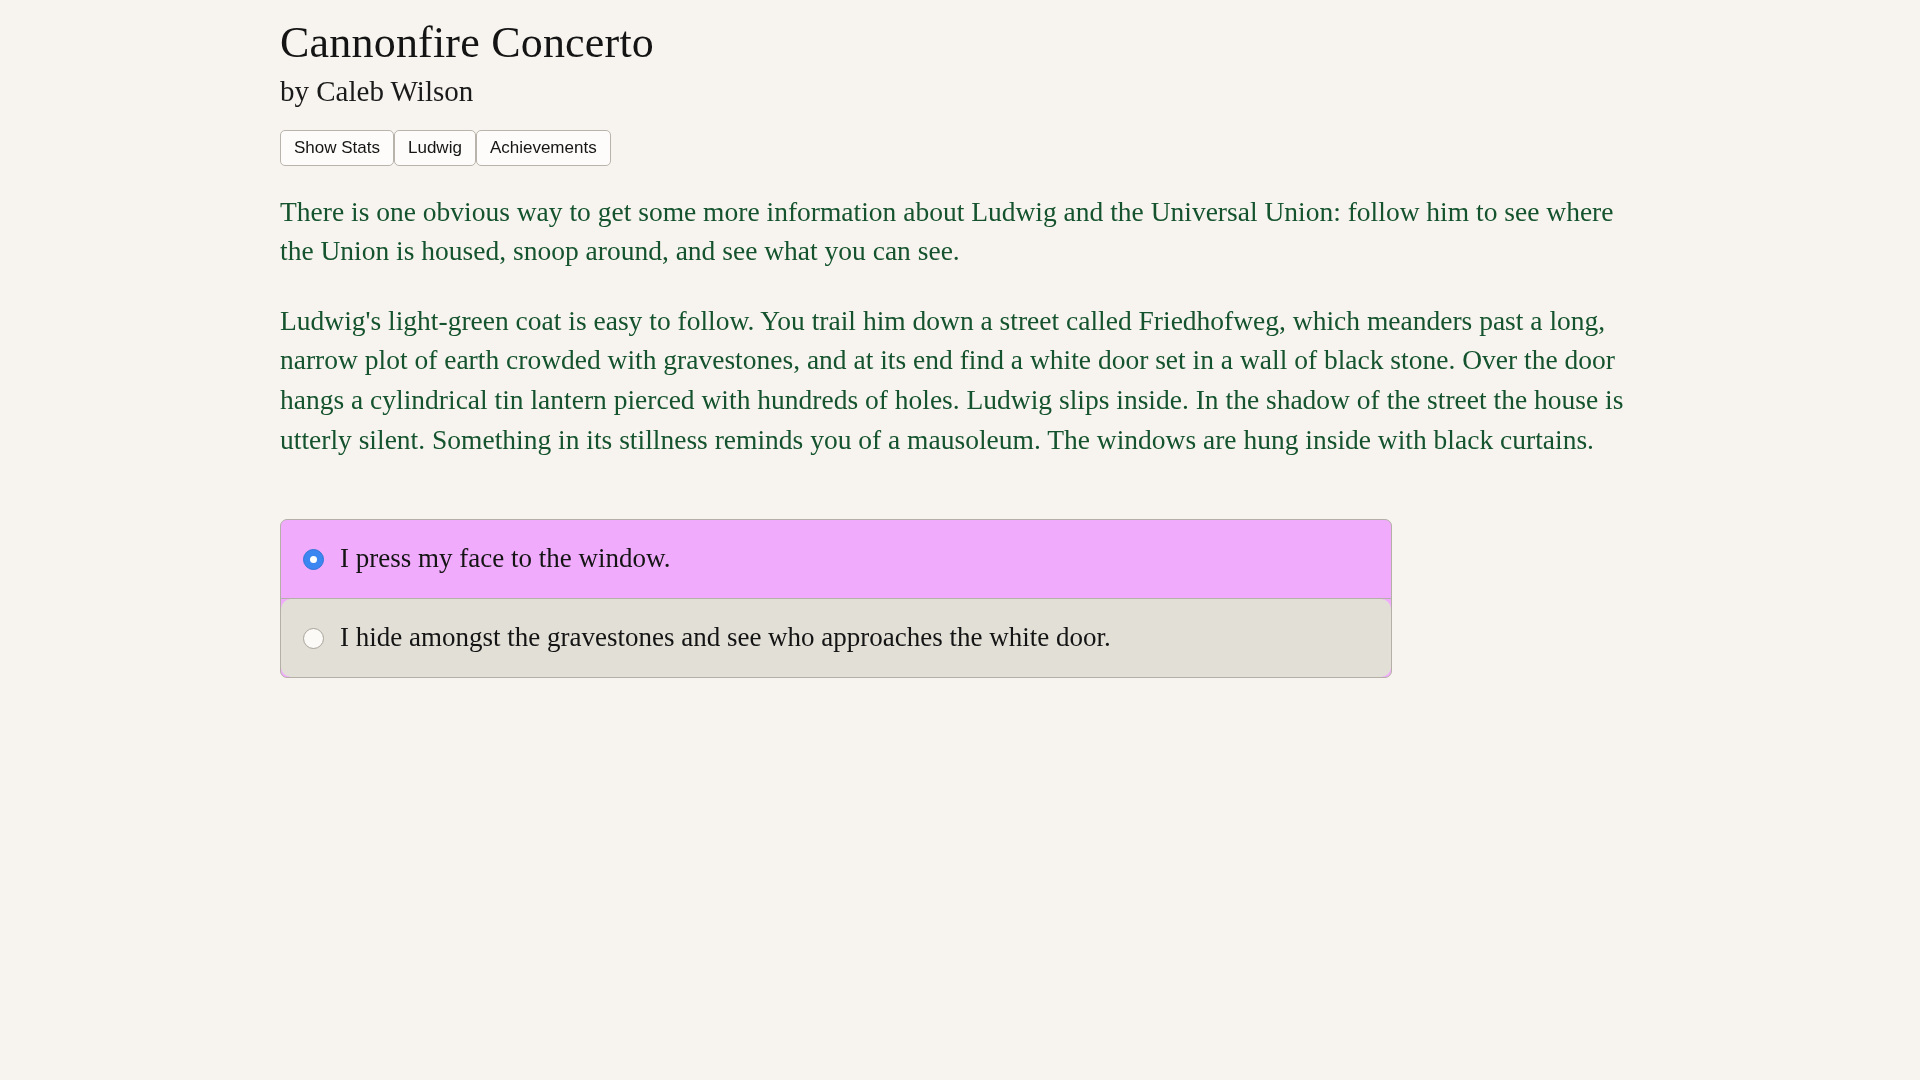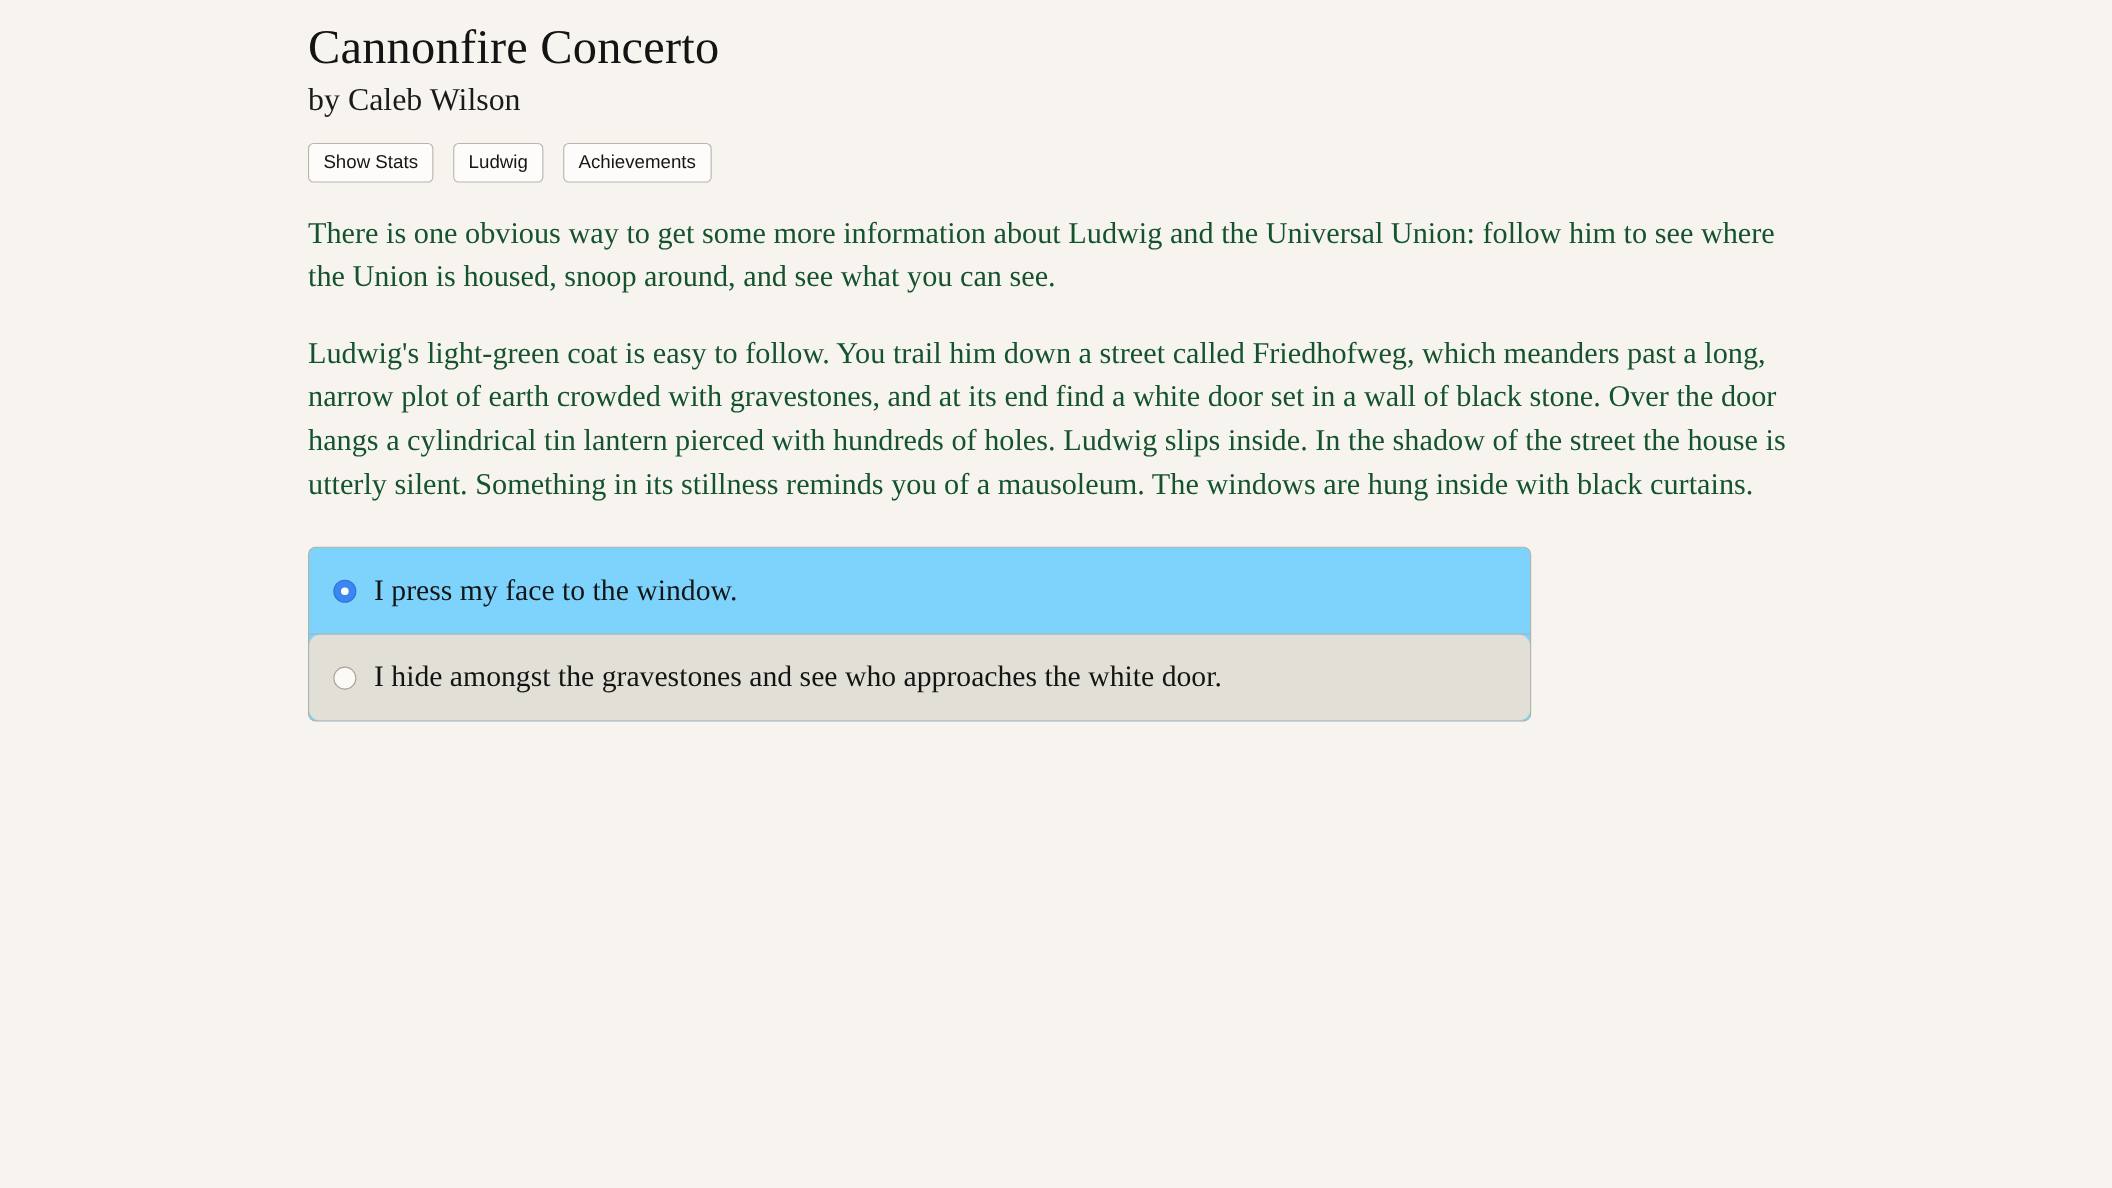--- a/index.html
+++ b/index.html
@@ -34,21 +34,20 @@
   }
   .story-byline {
     font-family: "Liberation Serif", serif;
     font-size: 29px;
     font-weight: normal;
     margin: 0 0 22px 0;
     color: #1a1a1a;
   }
   .toolbar {
     display: flex;
-    gap: 18px;
     align-items: flex-start;
     margin-bottom: 26px;
   }
   .toolbar button {
     font-family: "Liberation Sans", sans-serif;
     font-size: 17px;
     line-height: 1;
     padding: 8px 13px 9px 13px;
     background: #fdfcfa;
     border: 1px solid #b9b4ab;
@@ -57,28 +56,28 @@
     cursor: pointer;
   }
   p.story {
     font-size: 27.5px;
     line-height: 1.44;
     margin: 0 0 30px 0;
     color: #14532d;
     max-width: 1345px;
   }
   p.story:last-of-type {
-    margin-bottom: 38px;
+    margin-bottom: 60px;
   }
   .choices {
     border: 1px solid #b5b0a7;
     border-radius: 7px;
     overflow: hidden;
     width: 1110px;
-    background: #7dd3fc;
+    background: #f0abfc;
   }
   .choice {
     display: flex;
     align-items: center;
     gap: 16px;
     padding: 22px 24px 22px 22px;
     border-bottom: 1px solid #b5b0a7;
     cursor: pointer;
     min-height: 34px;
   }

